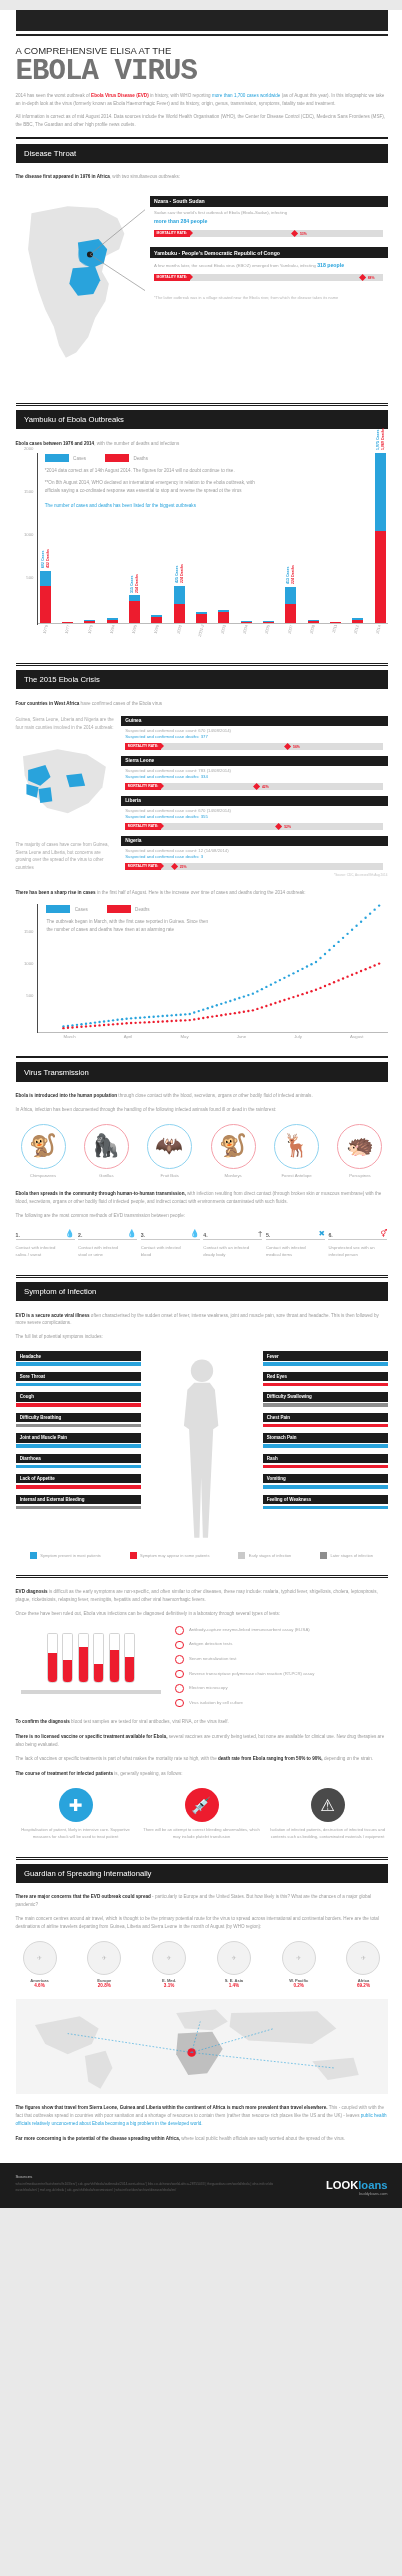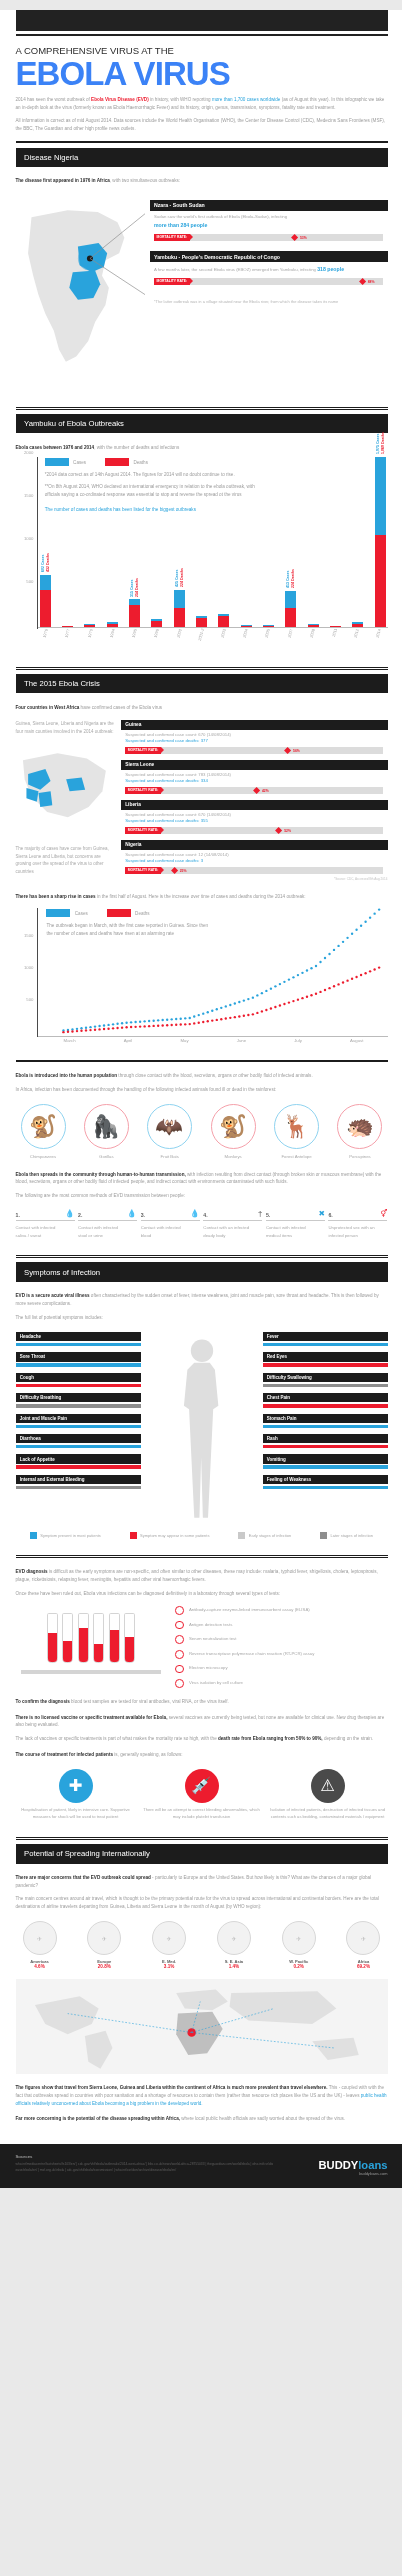--- a/index.html
+++ b/index.html
@@ -139,31 +139,31 @@
 </style>
 </head>
 <body>
 
 <div class="page">
 
   <div class="topbar"></div>
   <div class="topbar-rule"></div>
 
   <div class="pad">
-    <div class="kicker" style="font-size:9.5px;color:#2b2b2b;margin-top:8.6px;">A COMPREHENSIVE VIRUS AT THE</div>
-    <div class="title" style="font-size:33px;font-weight:700;letter-spacing:-0.9px;color:#3b82f6;line-height:1;margin:0.9px 0 6px 0;">EBOLA VIRUS</div>
+    <div class="kicker" style="font-size:9.5px;color:#2b2b2b;margin-top:8.6px;">A COMPREHENSIVE ELISA AT THE</div>
+    <div class="title" style="font-size:29px;font-weight:700;letter-spacing:-0.9px;color:#737373;line-height:1;margin:0.9px 0 6px 0;font-family:Liberation Mono, monospace;">EBOLA VIRUS</div>
     <p class="intro">
       <span>2014 has seen the worst outbreak of </span><span class="red">Ebola Virus Disease (EVD)</span><span> in history, with WHO reporting </span><span class="blue">more than 1,700 cases worldwide</span><span> (as of August this year). In this infographic we take an in-depth look at the virus (formerly known as Ebola Haemorrhagic Fever) and its history, origin, genus, transmission, symptoms, fatality rate and treatment.</span>
     </p>
     <p class="intro">All information is correct as of mid August 2014. Data sources include the World Health Organisation (WHO), the Center for Disease Control (CDC), Medecins Sans Frontieres (MSF), the BBC, The Guardian and other high profile news outlets.</p>
   </div>
 
   <div class="rule"></div>
 
-  <div class="sect-hd">Disease Nigeria</div>
+  <div class="sect-hd">Disease Throat</div>
   <div class="sect-body">
     <p class="lead">
       <b>The disease first appeared in 1976 in Africa</b><span>, with two simultaneous outbreaks:</span>
     </p>
 
     <div class="origin-wrap">
       <div class="africa-map">
         <svg viewBox="0 0 150 230" width="129" height="198">
           <path d="M18 28 L60 20 L95 22 L118 34 L126 52 L120 70 L104 78 L100 96 L108 110 L104 130 L92 150 L84 172 L70 190 L58 196 L50 182 L44 160 L34 140 L26 118 L20 96 L14 70 Z" fill="#e4e4e4"></path>
           <path d="M72 62 L96 58 L106 70 L102 86 L88 92 L74 84 Z" fill="#29a3dc"></path>
@@ -597,20 +597,21 @@
         <div class="lxlab">April</div>
         <div class="lxlab">May</div>
         <div class="lxlab">June</div>
         <div class="lxlab">July</div>
         <div class="lxlab">August</div>
       </div>
   </div>
 
   <div class="rule"></div>
 
+  <div class="sect-hd">Virus Transmission</div>
   <div class="sect-body">
     <p class="lead">
       <b>Ebola is introduced into the human population</b><span> through close contact with the blood, secretions, organs or other bodily fluid of infected animals.</span>
     </p>
     <p class="lead" style="margin-top:6px">In Africa, infection has been documented through the handling of the following infected animals found ill or dead in the rainforest:</p>
 
     <div class="animals" id="animals-row">
         <div class="animal">
           <div class="acirc b">🐒</div>
           <div class="alab">Chimpanzees</div>
@@ -689,21 +690,21 @@
             <span class="micon" style="color: rgb(237, 28, 46);">⚥</span>
           </div>
           <div class="mtxt" style="white-space: pre-line;">Unprotected sex with an
 infected person</div>
         </div>
       </div>
   </div>
 
   <div class="rule"></div>
 
-  <div class="sect-hd">Symptoms of Infection</div>
+  <div class="sect-hd">Symptom of Infection</div>
   <div class="sect-body">
     <p class="lead">
       <b>EVD is a secure acute viral illness</b><span> often characterised by the sudden onset of fever, intense weakness, joint and muscle pain, sore throat and headache. This is then followed by more severe complications.</span>
     </p>
     <p class="lead" style="margin-top:6px">The full list of potential symptoms includes:</p>
 
     <div class="symp-wrap">
       <div class="symp-col" id="symp-left">
           <div>
             <div class="symp-item-hd">
@@ -916,21 +917,21 @@
         </div>
         <div class="treat">
           <div class="tcirc" style="background: rgb(74, 74, 74);">⚠</div>
           <div class="ttx">Isolation of infected patients, destruction of infected tissues and contents such as bedding, contaminated materials / equipment</div>
         </div>
       </div>
   </div>
 
   <div class="rule"></div>
 
-  <div class="sect-hd">Potential of Spreading Internationally</div>
+  <div class="sect-hd">Guardian of Spreading Internationally</div>
   <div class="sect-body">
     <p class="lead">
       <b>There are major concerns that the EVD outbreak could spread</b><span> - particularly to Europe and the United States. But how likely is this? What are the chances of a major global pandemic?</span>
     </p>
     <p class="lead" style="margin-top:6px">The main concern centres around air travel, which is thought to be the primary potential route for the virus to spread across international and continental borders. Here are the total destinations of airline travelers departing from Guinea, Liberia and Sierra Leone in the month of August (by WHO region):</p>
 
     <div class="flags" id="regions-row">
         <div class="flag">
           <div class="fcirc">✈</div>
           <div class="fname">Americas</div>
@@ -985,19 +986,19 @@
     </p>
     <p class="lead" style="margin-top:7.7px">
       <b>Far more concerning is the potential of the disease spreading within Africa,</b><span> where local public health officials are sadly worried about the spread of the virus.</span>
     </p>
   </div>
 
   <div class="footer" style="position:relative">
     <h4>Sources</h4>
     <p style="max-width:258px">who.int/mediacentre/factsheets/fs103/en/ | cdc.gov/vhf/ebola/outbreaks/2014-west-africa/ | bbc.co.uk/news/world-africa-28755033 | theguardian.com/world/ebola | who.int/csr/disease/ebola/en/ | msf.org.uk/ebola | cdc.gov/vhf/ebola/transmission/ | who.int/csr/don/archive/disease/ebola/en/</p>
     <div class="brand">
-      <span>BUDDY</span><span class="bl2">loans</span>
+      <span>LOOK</span><span class="bl2">loans</span>
       <span class="sub">buddyloans.com</span>
     </div>
   </div>
 
 </div>
 
 
 </body></html>

